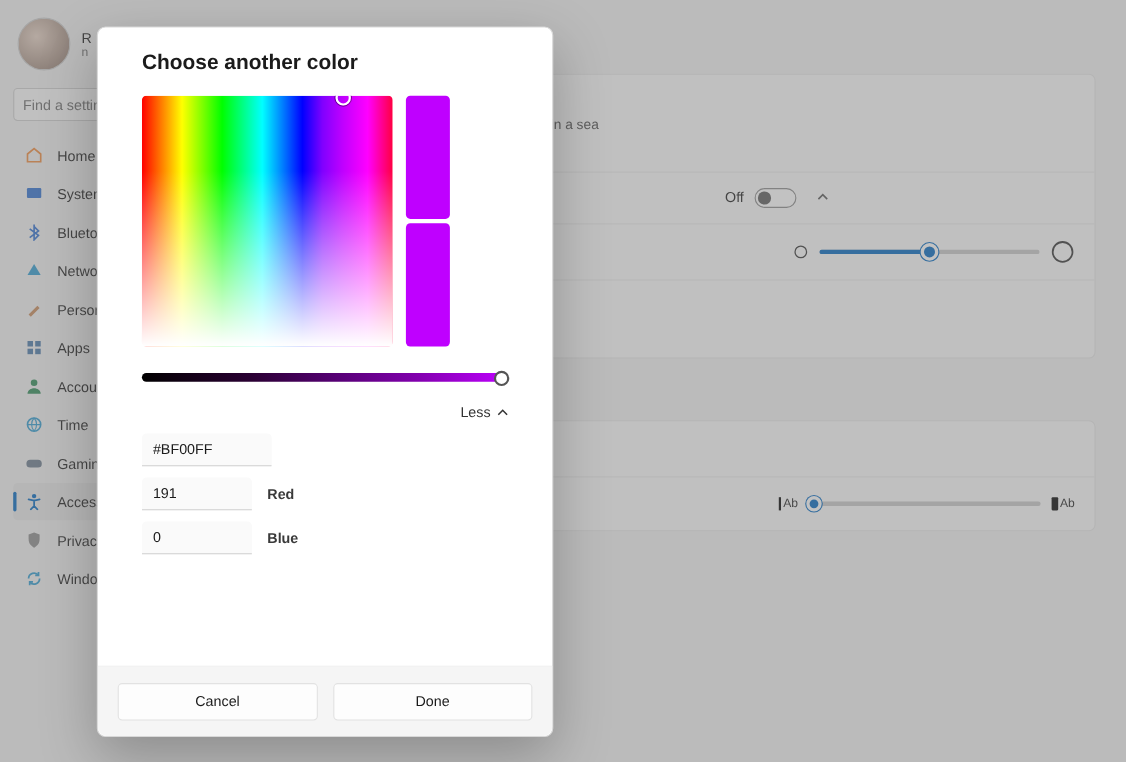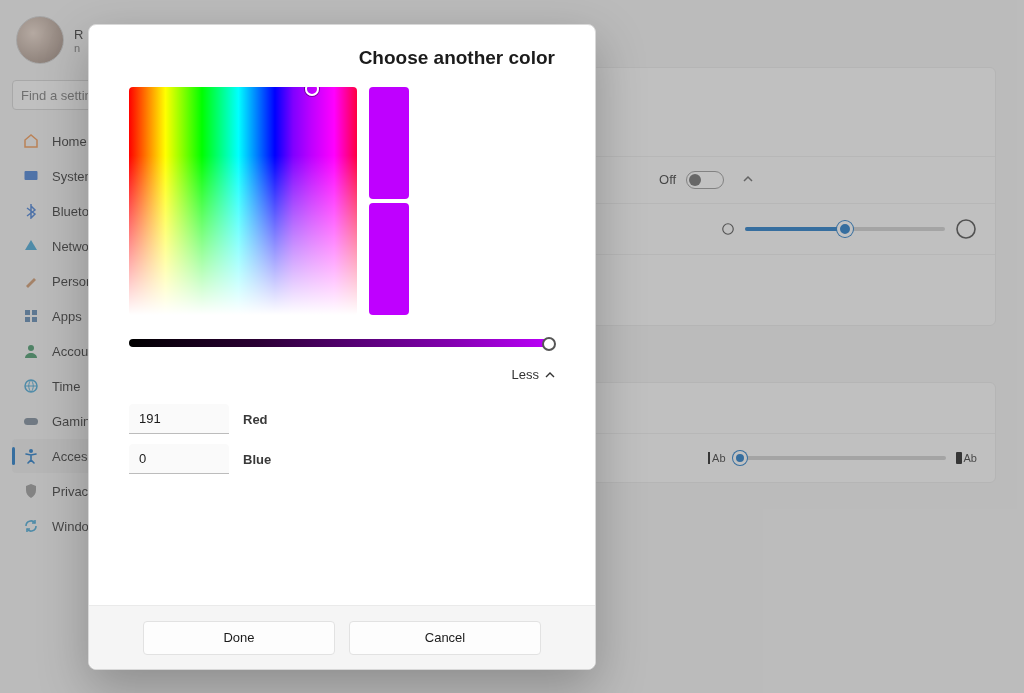--- a/index.html
+++ b/index.html
@@ -40,21 +40,21 @@
   .swatches { display:flex; gap:8px; padding:16px 18px;}
   .swatch { width:38px; height:38px; border-radius:4px;}
   .thick-row { display:flex; align-items:center; gap:10px; padding:18px;}
   .label-ab { font-size:11px; display:flex; align-items:center; gap:2px;}
   .cursor-glyph { display:inline-block; width:2px; height:12px; background:#000;}
   .cursor-glyph.big { width:6px; background:#000; border-radius:1px;}
   .thick-track { flex:0 0 210px; height:4px; background:#c8c8c8; border-radius:2px; position:relative;}
   .thick-track .thumb2 { position:absolute; left:4px; top:50%; width:14px; height:14px; border-radius:50%; background:#0067c0; border:3px solid #fff; box-shadow:0 0 0 1px #0067c0; transform:translate(-50%,-50%);}
   
   .overlay { position:absolute; inset:0; background:rgba(120,120,120,0.45);}
-  .dialog { position:absolute; left:88px; top:24px; width:508px; height:646px; background:#fff; border:1px solid #d8d8d8; border-radius:8px; box-shadow:0 18px 50px rgba(0,0,0,0.25); display:flex; flex-direction:column;text-align:right;}
+  .dialog { position:absolute; left:88px; top:24px; width:415px; height:646px; background:#fff; border:1px solid #d8d8d8; border-radius:8px; box-shadow:0 18px 50px rgba(0,0,0,0.25); display:flex; flex-direction:column;}
   .dlg-body { flex:1; padding:22px 40px 8px 40px; overflow:hidden;}
   .dlg-title { font-size:19px; font-weight:600; margin-bottom:18px;}
   .picker-row { display:flex; gap:12px; }
   .sv-area { width:228px; height:228px; border-radius:4px; position:relative; overflow:hidden;
     background:
       linear-gradient(to top, #ffffff, rgba(255,255,255,0) 70%),
       linear-gradient(to right,
         #ff0000 0%, #ff8000 8%, #ffff00 16%, #80ff00 24%, #00ff00 32%,
         #00ff80 40%, #00ffff 48%, #0080ff 56%, #0000ff 64%, #8000ff 72%,
         #bf00ff 80%, #ff00ff 90%, #ff0040 100%);
@@ -291,39 +291,42 @@
       <div class="less-row">
         <span>Less</span>
         <span class="up-caret">
             <svg viewBox="0 0 10 10" width="10" height="10">
               <path d="M1 7l4-4 4 4" fill="none" stroke="#333" stroke-width="1.4"></path>
             </svg>
           </span>
       </div>
 
       <div class="model-row">
+        <div class="text-box">
+          <span>#BF00FF</span>
+        </div>
       </div>
 
       <div class="rgb-row">
         <div class="text-box">
             <span>191</span>
           </div>
         <span class="rgb-label">Red</span>
       </div>
       <div class="rgb-row">
         <div class="text-box">
             <span>0</span>
           </div>
         <span class="rgb-label">Blue</span>
       </div>
     </div>
 
     <div class="dlg-footer">
       <div class="dlg-btn">
+          <span>Cancel</span>
+        </div>
+      <div class="dlg-btn">
           <span>Done</span>
-        </div>
-      <div class="dlg-btn">
-          <span>Cancel</span>
         </div>
     </div>
   </div>
 
 </div>
 
 </body></html>

